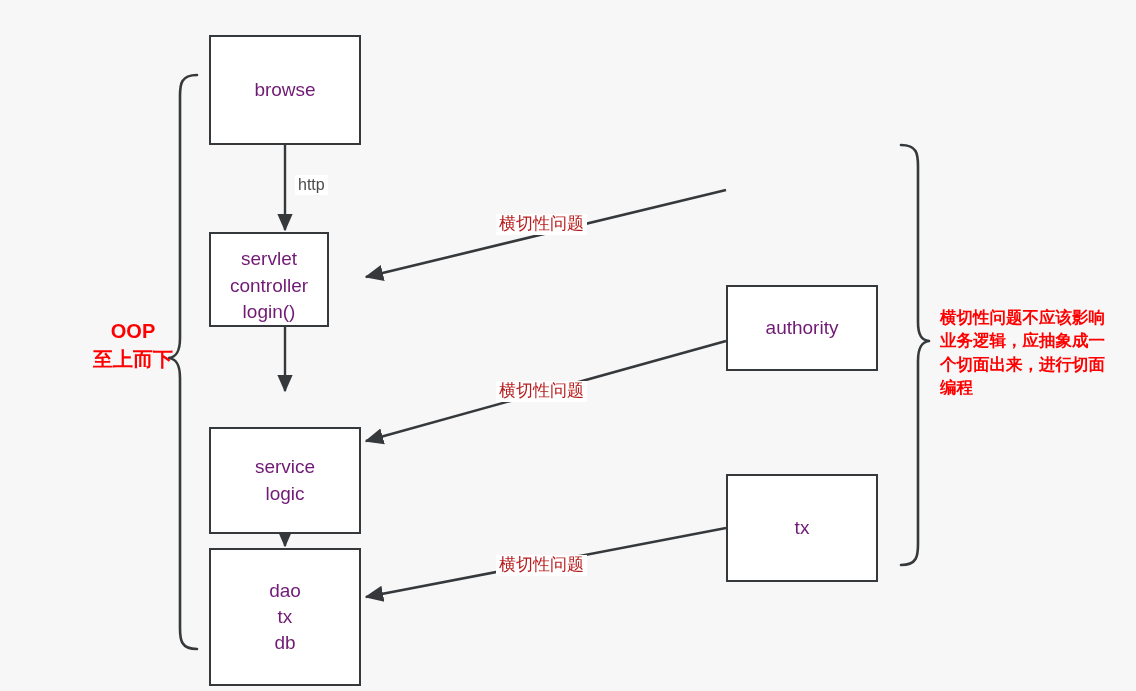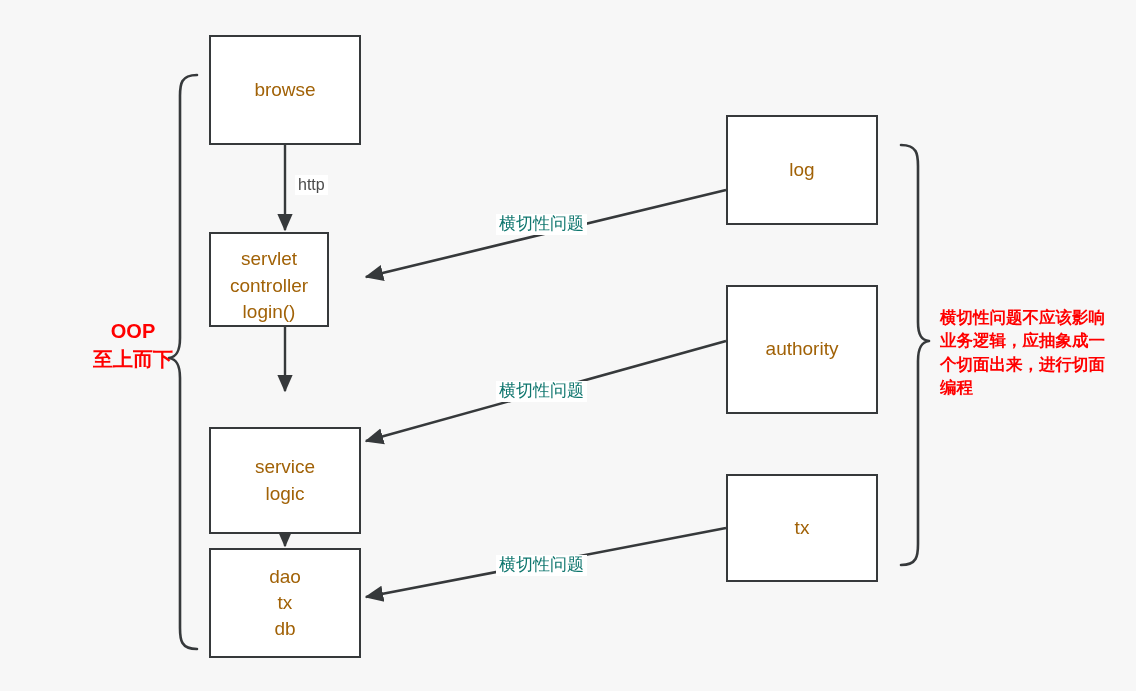--- a/index.html
+++ b/index.html
@@ -28,42 +28,42 @@
   }
   .node-box {
     position: absolute;
     background: #ffffff;
     border: 2.2px solid #36393b;
     box-sizing: border-box;
     display: flex;
     align-items: center;
     justify-content: center;
     text-align: center;
-    color: #a16207;
+    color: #701a75;
     font-size: 19px;
     line-height: 1.38;
     font-family: "Liberation Sans", "DejaVu Sans", sans-serif;
   }
   .node-label {
     white-space: pre-line;
     display: block;
   }
   .edge-label {
     position: absolute;
     background: #ffffff;
     color: #4a4a4a;
     font-size: 16px;
     line-height: 1.1;
     padding: 1px 3px;
     font-family: "Liberation Sans", "DejaVu Sans", sans-serif;
     white-space: nowrap;
   }
   .edge-label.cjk {
     font-size: 17px;
-    color: #0f766e;
+    color: #b91c1c;
   }
   .annotation {
     position: absolute;
     color: #ff0000;
     font-weight: bold;
     font-family: "Liberation Sans", "DejaVu Sans", sans-serif;
     white-space: pre-line;
   }
   .annotation.left {
     font-size: 20px;
@@ -132,31 +132,28 @@
     <span class="node-label">servlet
 controller
 login()</span>
   </div>
 
   <div class="node-box" style="left:209px; top:393px; width:152px; height:107px;margin-top:34px;">
     <span class="node-label">service
 logic</span>
   </div>
 
-  <div class="node-box" style="left:209px; top:548px; width:152px; height:110px;">
+  <div class="node-box" style="left:209px; top:548px; width:152px; height:138px;">
     <span class="node-label">dao
 tx
 db</span>
   </div>
 
-  <div class="node-box" style="left:726px; top:115px; width:152px; height:110px;">
-    <span class="node-label">log</span>
-  </div>
 
-  <div class="node-box" style="left:726px; top:285px; width:152px; height:129px;">
+  <div class="node-box" style="left:726px; top:285px; width:152px; height:86px;">
     <span class="node-label">authority</span>
   </div>
 
   <div class="node-box" style="left:726px; top:474px; width:152px; height:108px;">
     <span class="node-label">tx</span>
   </div>
 
   <div class="edge-label" style="left:263px; top:175px;margin-left:32px;">http</div>
 
   <div class="edge-label cjk" style="left:496px; top:214px;">横切性问题</div>

